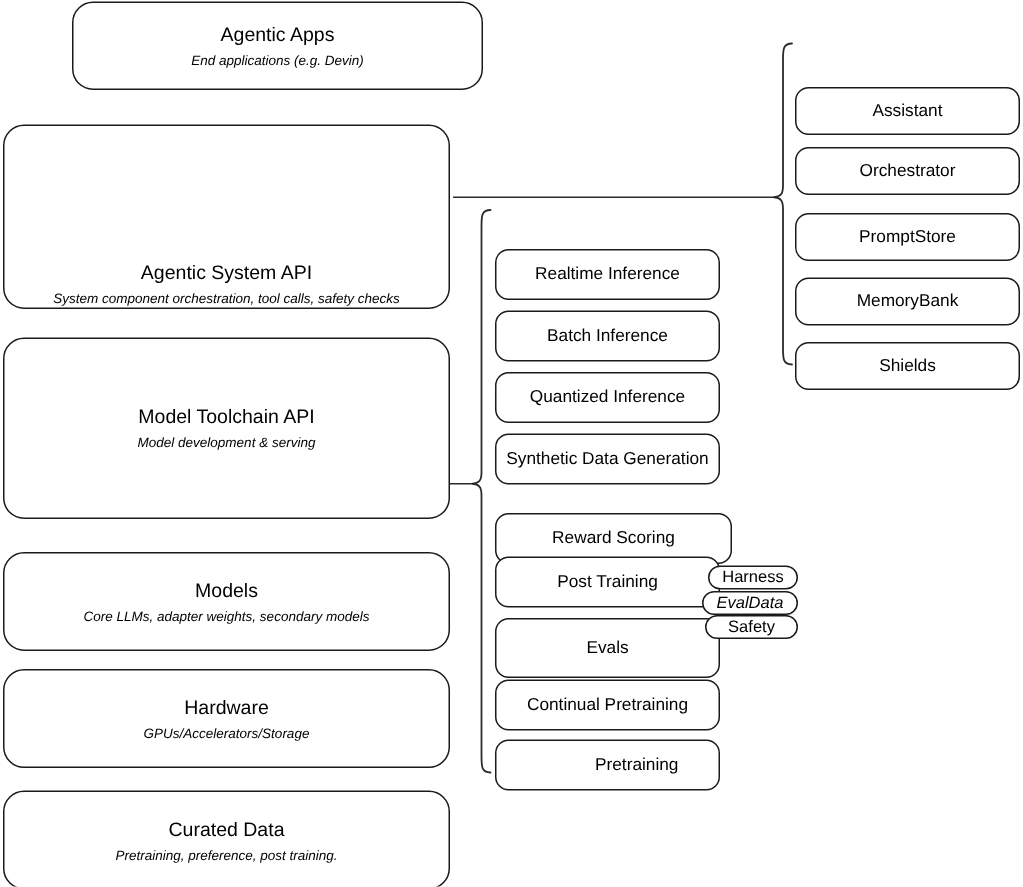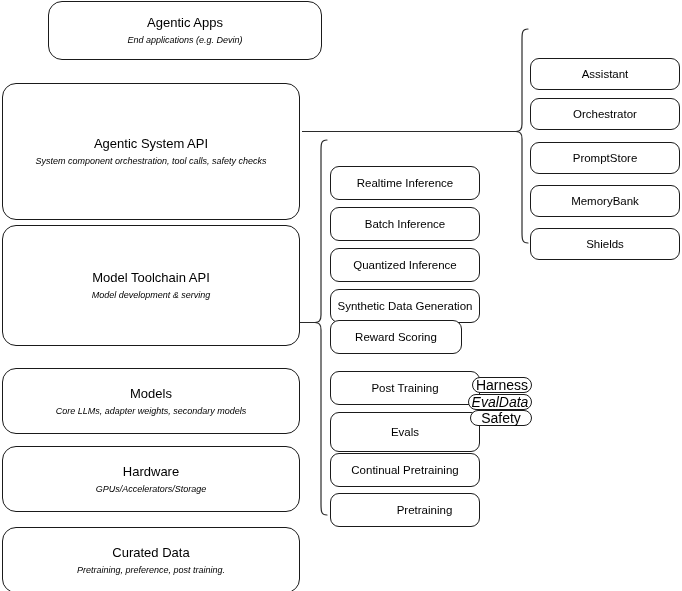--- a/index.html
+++ b/index.html
@@ -62,21 +62,21 @@
   
   .pill {
     position: absolute;
     box-sizing: border-box;
     border: 1.3px solid #1a1a1a;
     border-radius: 999px;
     background: #ffffff;
     display: flex;
     align-items: center;
     justify-content: center;
-    font-size: 14px;
+    font-size: 11px;
     line-height: 13px;
     white-space: nowrap;
     z-index: 5;
   }
 
   
   .hline {
     position: absolute;
     height: 0;
     border-top: 1.2px solid #2b2b2b;
@@ -98,21 +98,21 @@
   }
 </style>
 </head>
 <body>
 
 <div class="box layer-box" style="left:12px; top:1px; width:274px; height:59px;margin-left:36px;">
   <div class="layer-title">Agentic Apps</div>
   <div class="layer-sub">End applications (e.g. Devin)</div>
 </div>
 
-<div class="box layer-box" style="left:2px; top:83px; width:298px; height:137px;">
+<div class="box layer-box" style="left:2px; top:83px; width:298px; height:123px;justify-content:flex-end;">
   <div class="layer-title">Agentic System API</div>
   <div class="layer-sub">System component orchestration, tool calls, safety checks</div>
 </div>
 
 <div class="box layer-box" style="left:2px; top:225px; width:298px; height:121px;">
   <div class="layer-title">Model Toolchain API</div>
   <div class="layer-sub">Model development &amp; serving</div>
 </div>
 
 <div class="box layer-box" style="left:2px; top:368px; width:298px; height:66px;">
@@ -151,21 +151,21 @@
 </div>
 <div class="box cap-box" style="left:330px; top:183px; width:150px; height:34px;">
   <span class="cap-label">Batch Inference</span>
 </div>
 <div class="box cap-box" style="left:330px; top:224px; width:150px; height:34px;">
   <span class="cap-label">Quantized Inference</span>
 </div>
 <div class="box cap-box" style="left:330px; top:265px; width:150px; height:34px;">
   <span class="cap-label">Synthetic Data Generation</span>
 </div>
-<div class="box cap-box" style="left:330px; top:296px; width:132px; height:34px;">
+<div class="box cap-box" style="left:330px; top:318px; width:158px; height:34px;">
   <span class="cap-label">Reward Scoring</span>
 </div>
 <div class="box cap-box" style="left:330px; top:347px; width:150px; height:34px;">
   <span class="cap-label">Post Training</span>
 </div>
 <div class="box cap-box" style="left:330px; top:388px; width:150px; height:40px;">
   <span class="cap-label">Evals</span>
 </div>
 <div class="box cap-box" style="left:330px; top:429px; width:150px; height:34px;">
   <span class="cap-label">Continual Pretraining</span>

